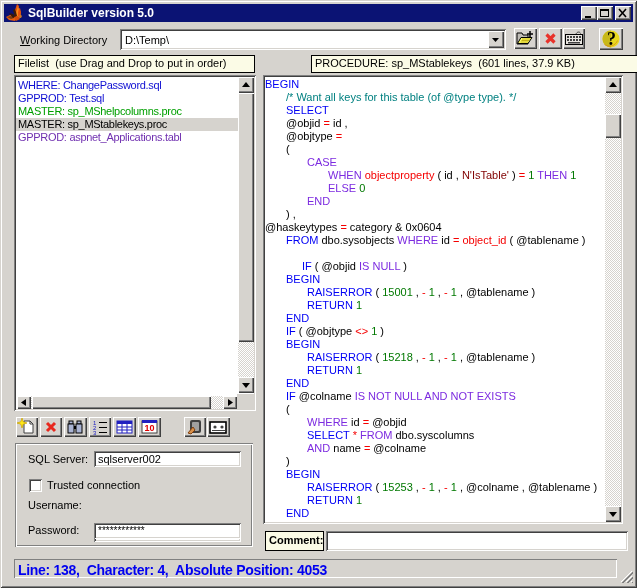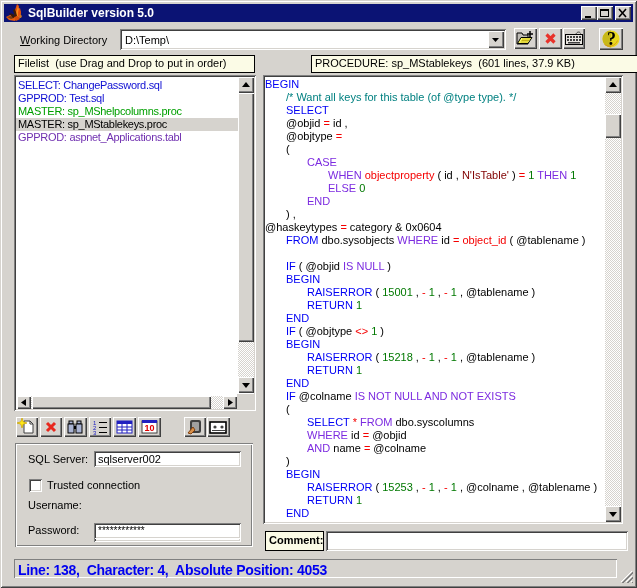--- a/index.html
+++ b/index.html
@@ -135,21 +135,21 @@
     <path d="M5.5 16.5 a8.5 8.5 0 0 0 13 -4" fill="none" stroke="#d88018" stroke-width="0.8" opacity="0.85"></path>
     <text x="12.5" y="17" font-family="Liberation Serif" font-size="18" font-weight="bold" fill="#000" text-anchor="middle">?</text>
   </svg>
   </div>
 
 <div class="abs hdr" style="left:14px;top:55px;width:236px;">Filelist&nbsp; (use Drag and Drop to put in order)</div>
 <div class="abs hdr" style="left:263px;top:55px;width:354px;margin-left:48px;">PROCEDURE: sp_MStablekeys&nbsp; (601 lines, 37.9 KB)</div>
 
 <div class="abs sunk2" style="left:14px;top:75px;width:242px;height:336px;"></div>
 <div class="abs" style="left:16px;top:79px;width:222px;">
-  <div class="li" style="color:#0f0fd2;">SELECT: ChangePassword.sql</div>
+  <div class="li" style="color:#0f0fd2;">WHERE: ChangePassword.sql</div>
   <div class="li" style="color:#0f0fd2;">GPPROD: Test.sql</div>
   <div class="li" style="color:#00a000;">MASTER: sp_MShelpcolumns.proc</div>
   <div class="li" style="background:#d6d3ce;color:#000;">MASTER: sp_MStablekeys.proc</div>
   <div class="li" style="color:#7030b0;">GPPROD: aspnet_Applications.tabl</div>
 </div>
 
 <div class="abs dither" style="left:238px;top:77px;width:16px;height:316px;"></div>
 <div class="abs sbbtn" style="left:238px;top:77px;width:16px;height:16px;">
   <svg width="16" height="16">
       <path d="M8 5 L12 10 L4 10 Z" fill="#000"></path>
@@ -185,34 +185,34 @@
     <div class="codeline" style="padding-left:21px"><span>@objtype </span><span class="r">=</span></div>
     <div class="codeline" style="padding-left:21px"><span>(</span></div>
     <div class="codeline" style="padding-left:42px"><span class="p">CASE</span></div>
     <div class="codeline" style="padding-left:63px"><span class="p">WHEN</span><span> </span><span class="r">objectproperty</span><span> ( id , </span><span class="m">N'IsTable'</span><span> ) </span><span class="r">=</span><span> </span><span class="g">1</span><span> </span><span class="p">THEN</span><span> </span><span class="g">1</span></div>
     <div class="codeline" style="padding-left:63px"><span class="p">ELSE</span><span> </span><span class="g">0</span></div>
     <div class="codeline" style="padding-left:42px"><span class="p">END</span></div>
     <div class="codeline" style="padding-left:21px"><span>) ,</span></div>
     <div class="codeline" style=""><span>@haskeytypes </span><span class="r">=</span><span> category &amp; 0x0604</span></div>
     <div class="codeline" style="padding-left:21px"><span class="b">FROM</span><span> dbo.sysobjects </span><span class="p">WHERE</span><span> id </span><span class="r">=</span><span> </span><span class="r">object_id</span><span> ( @tablename )</span></div>
     <div class="codeline" style="padding-left:0px"></div>
-    <div class="codeline" style="padding-left:21px"><span class="b">IF</span><span> ( @objid </span><span class="p">IS NULL</span><span> )</span></div>
+    <div class="codeline" style="padding-left:37px"><span class="b">IF</span><span> ( @objid </span><span class="p">IS NULL</span><span> )</span></div>
     <div class="codeline" style="padding-left:21px"><span class="b">BEGIN</span></div>
     <div class="codeline" style="padding-left:42px"><span class="b">RAISERROR</span><span> ( </span><span class="g">15001</span><span> , </span><span class="r">-</span><span> </span><span class="g">1</span><span> , </span><span class="r">-</span><span> </span><span class="g">1</span><span> , @tablename )</span></div>
     <div class="codeline" style="padding-left:42px"><span class="b">RETURN</span><span> </span><span class="g">1</span></div>
     <div class="codeline" style="padding-left:21px"><span class="b">END</span></div>
     <div class="codeline" style="padding-left:21px"><span class="b">IF</span><span> ( @objtype </span><span class="r">&lt;&gt;</span><span> </span><span class="g">1</span><span> )</span></div>
     <div class="codeline" style="padding-left:21px"><span class="b">BEGIN</span></div>
     <div class="codeline" style="padding-left:42px"><span class="b">RAISERROR</span><span> ( </span><span class="g">15218</span><span> , </span><span class="r">-</span><span> </span><span class="g">1</span><span> , </span><span class="r">-</span><span> </span><span class="g">1</span><span> , @tablename )</span></div>
     <div class="codeline" style="padding-left:42px"><span class="b">RETURN</span><span> </span><span class="g">1</span></div>
     <div class="codeline" style="padding-left:21px"><span class="b">END</span></div>
     <div class="codeline" style="padding-left:21px"><span class="b">IF</span><span> @colname </span><span class="p">IS NOT NULL AND NOT EXISTS</span></div>
     <div class="codeline" style="padding-left:21px"><span>(</span></div>
+    <div class="codeline" style="padding-left:42px"><span class="p">WHERE</span><span> id </span><span class="r">=</span><span> @objid</span></div>
     <div class="codeline" style="padding-left:42px"><span class="b">SELECT</span><span> </span><span class="r">*</span><span> </span><span class="p">FROM</span><span> dbo.syscolumns</span></div>
-    <div class="codeline" style="padding-left:42px"><span class="p">WHERE</span><span> id </span><span class="r">=</span><span> @objid</span></div>
     <div class="codeline" style="padding-left:42px"><span class="p">AND</span><span> name </span><span class="r">=</span><span> @colname</span></div>
     <div class="codeline" style="padding-left:21px"><span>)</span></div>
     <div class="codeline" style="padding-left:21px"><span class="b">BEGIN</span></div>
     <div class="codeline" style="padding-left:42px"><span class="b">RAISERROR</span><span> ( </span><span class="g">15253</span><span> , </span><span class="r">-</span><span> </span><span class="g">1</span><span> , </span><span class="r">-</span><span> </span><span class="g">1</span><span> , @colname , @tablename )</span></div>
     <div class="codeline" style="padding-left:42px"><span class="b">RETURN</span><span> </span><span class="g">1</span></div>
     <div class="codeline" style="padding-left:21px"><span class="b">END</span></div>
   </div>
 
 <div class="abs dither" style="left:605px;top:77px;width:16px;height:445px;"></div>
 <div class="abs sbbtn" style="left:605px;top:77px;width:16px;height:16px;">

